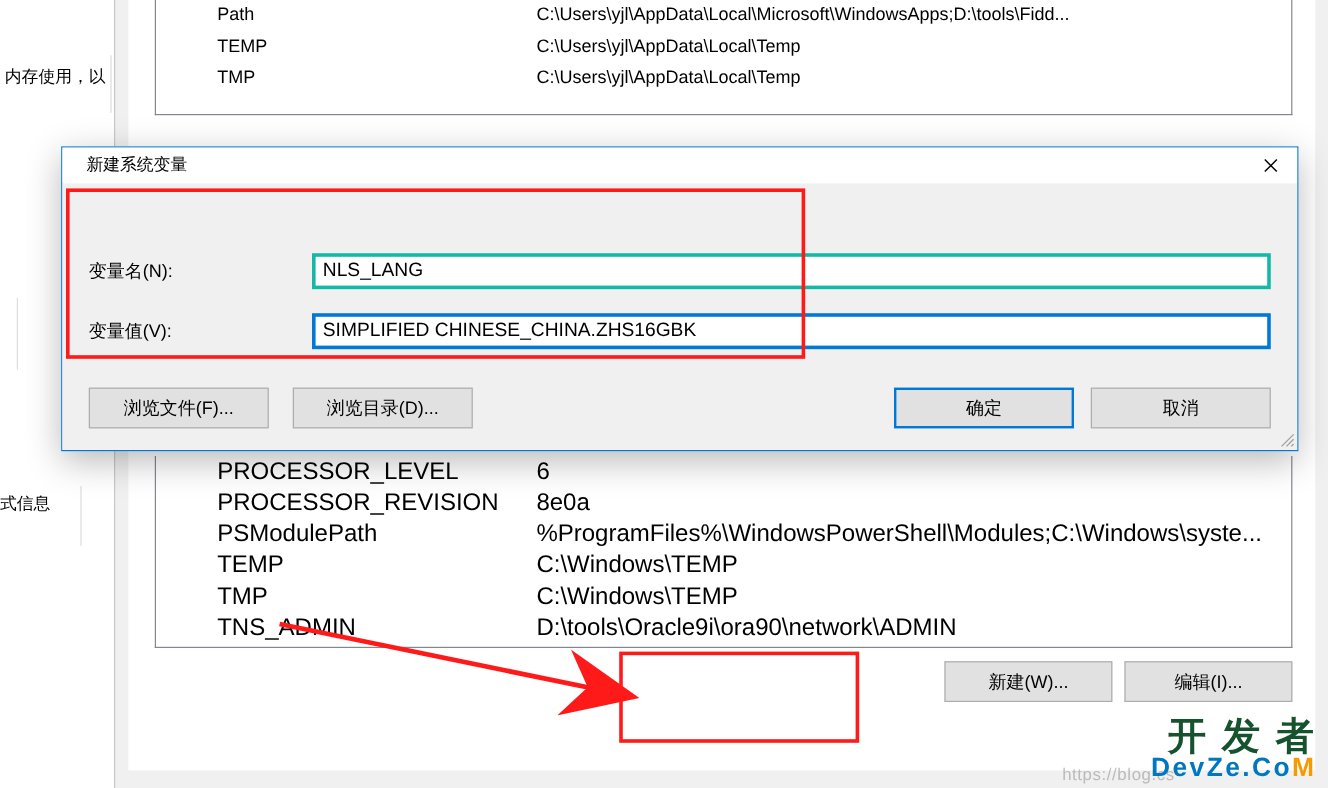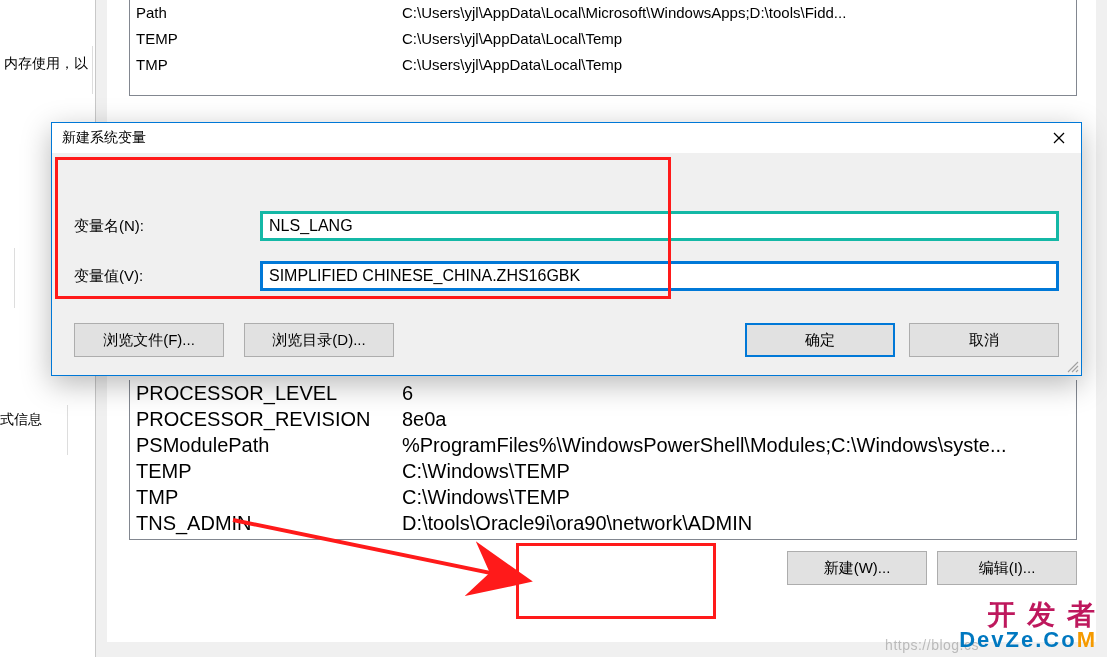--- a/index.html
+++ b/index.html
@@ -47,21 +47,21 @@
     background: #fff; overflow: hidden;
     font-size: 15px;
   }
   .lower-list {
     position: absolute;
     left: 22px; top: 380px; width: 948px; height: 160px;
     border: 1px solid #828790; border-top: none;
     background: #fff; overflow: hidden;
     font-size: 20px;
   }
-  .list-row { display: flex; height: 26px; line-height: 26px; white-space: nowrap; overflow: hidden;}
+  .list-row { display: flex; height: 26px; line-height: 26px; white-space: nowrap; overflow: hidden; margin-left: 45px;}
   .list-row .col1 { width: 270px; padding-left: 6px; overflow: hidden; text-overflow: ellipsis; }
   .list-row .col2 { flex: 1; padding-left: 2px; overflow: hidden; text-overflow: ellipsis; }
 
   .btn-row-lower {
     position: absolute; left: 22px; width: 948px; top: 551px; height: 36px;
     display: flex; justify-content: flex-end; gap: 10px;
   }
   .win-btn {
     width: 140px; height: 34px;
     background: #e1e1e1;
@@ -76,21 +76,21 @@
     position: absolute;
     left: 51px; top: 122px; width: 1031px; height: 254px;
     background: #f0f0f0;
     border: 1px solid #0078d7;
     box-shadow: 0 8px 28px rgba(0,0,0,.28);
     z-index: 50;
   }
   .dialog-title-bar {
     height: 30px; background: #fff;
     display: flex; align-items: center; justify-content: space-between;
-    padding-left: 10px;
+    padding-left: 20px;
     font-size: 14px;
     position: relative;
   }
   .dialog-close {
     width: 45px; height: 30px;
     display: flex; align-items: center; justify-content: center;
     cursor: pointer;
   }
   .x-svg { width: 12px; height: 12px; }
   .x-svg line { stroke: #000; stroke-width: 1.2; }
@@ -143,21 +143,21 @@
     letter-spacing: .5px;
     z-index: 2;
   }
   .brand-logo {
     position: absolute; right: 10px; bottom: 6px;
     font-family: Arial, sans-serif; font-weight: bold;
     letter-spacing: 2px;
     text-align: right; line-height: 1;
     z-index: 3;
   }
-  .brand-logo .l1 { color: #be185d; font-size: 28px; }
+  .brand-logo .l1 { color: #14532d; font-size: 32px; }
   .brand-logo .l2 { color: #0078c0; font-size: 22px; }
   .brand-logo .l2 .m { color: #f59a00; }
 </style>
 </head>
 <body>
 
 <div class="root">
 
   <div class="left-fragment f1">内存使用，以</div>
   <div class="left-fragment f2"></div>

